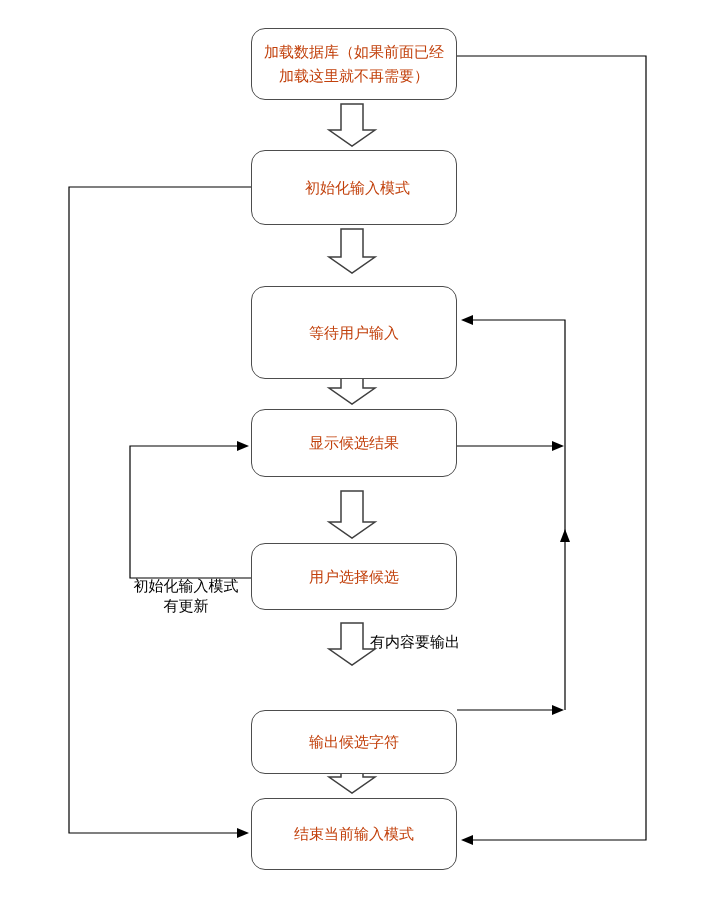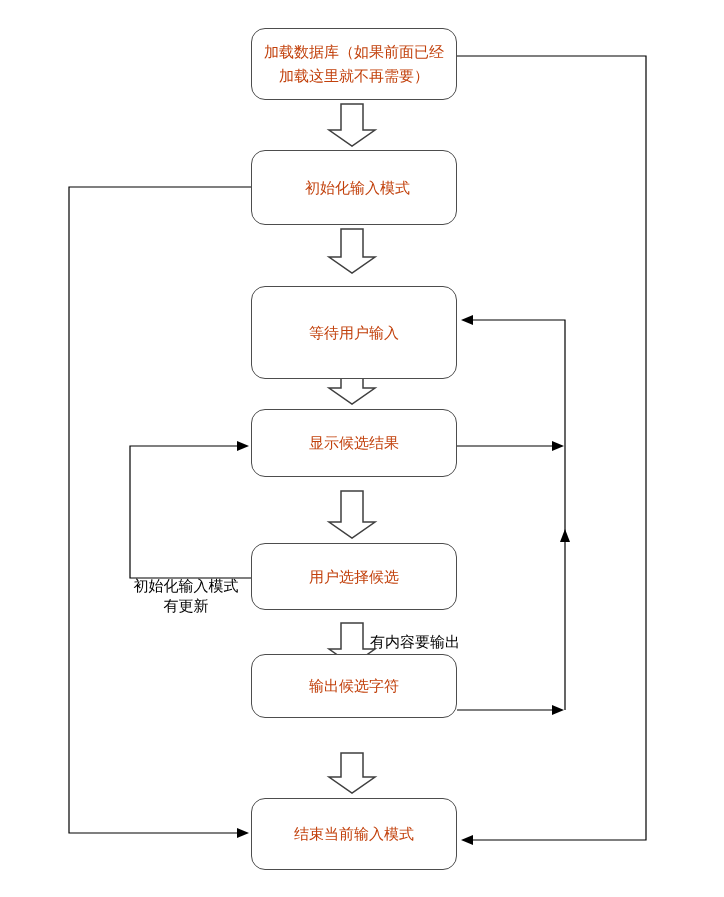--- a/index.html
+++ b/index.html
@@ -98,21 +98,21 @@
   <div class="flow-node" style="top:28px;  height:72px;">加载数据库（如果前面已经加载这里就不再需要）</div>
 
   <div class="flow-node" style="top:150px; height:75px;padding-left:12px;">初始化输入模式</div>
 
   <div class="flow-node" style="top:286px; height:93px;">等待用户输入</div>
 
   <div class="flow-node" style="top:409px; height:68px;">显示候选结果</div>
 
   <div class="flow-node" style="top:543px; height:67px;">用户选择候选</div>
 
-  <div class="flow-node" style="top:654px; height:64px;">输出候选字符</div>
+  <div class="flow-node" style="top:710px; height:64px;">输出候选字符</div>
 
   <div class="flow-node" style="top:798px; height:72px;">结束当前输入模式</div>
 
   <div id="loop-label" class="edge-label">
     <div>初始化输入模式</div>
     <div>有更新</div>
   </div>
 
   <div id="output-label" class="edge-label">有内容要输出</div>
 

